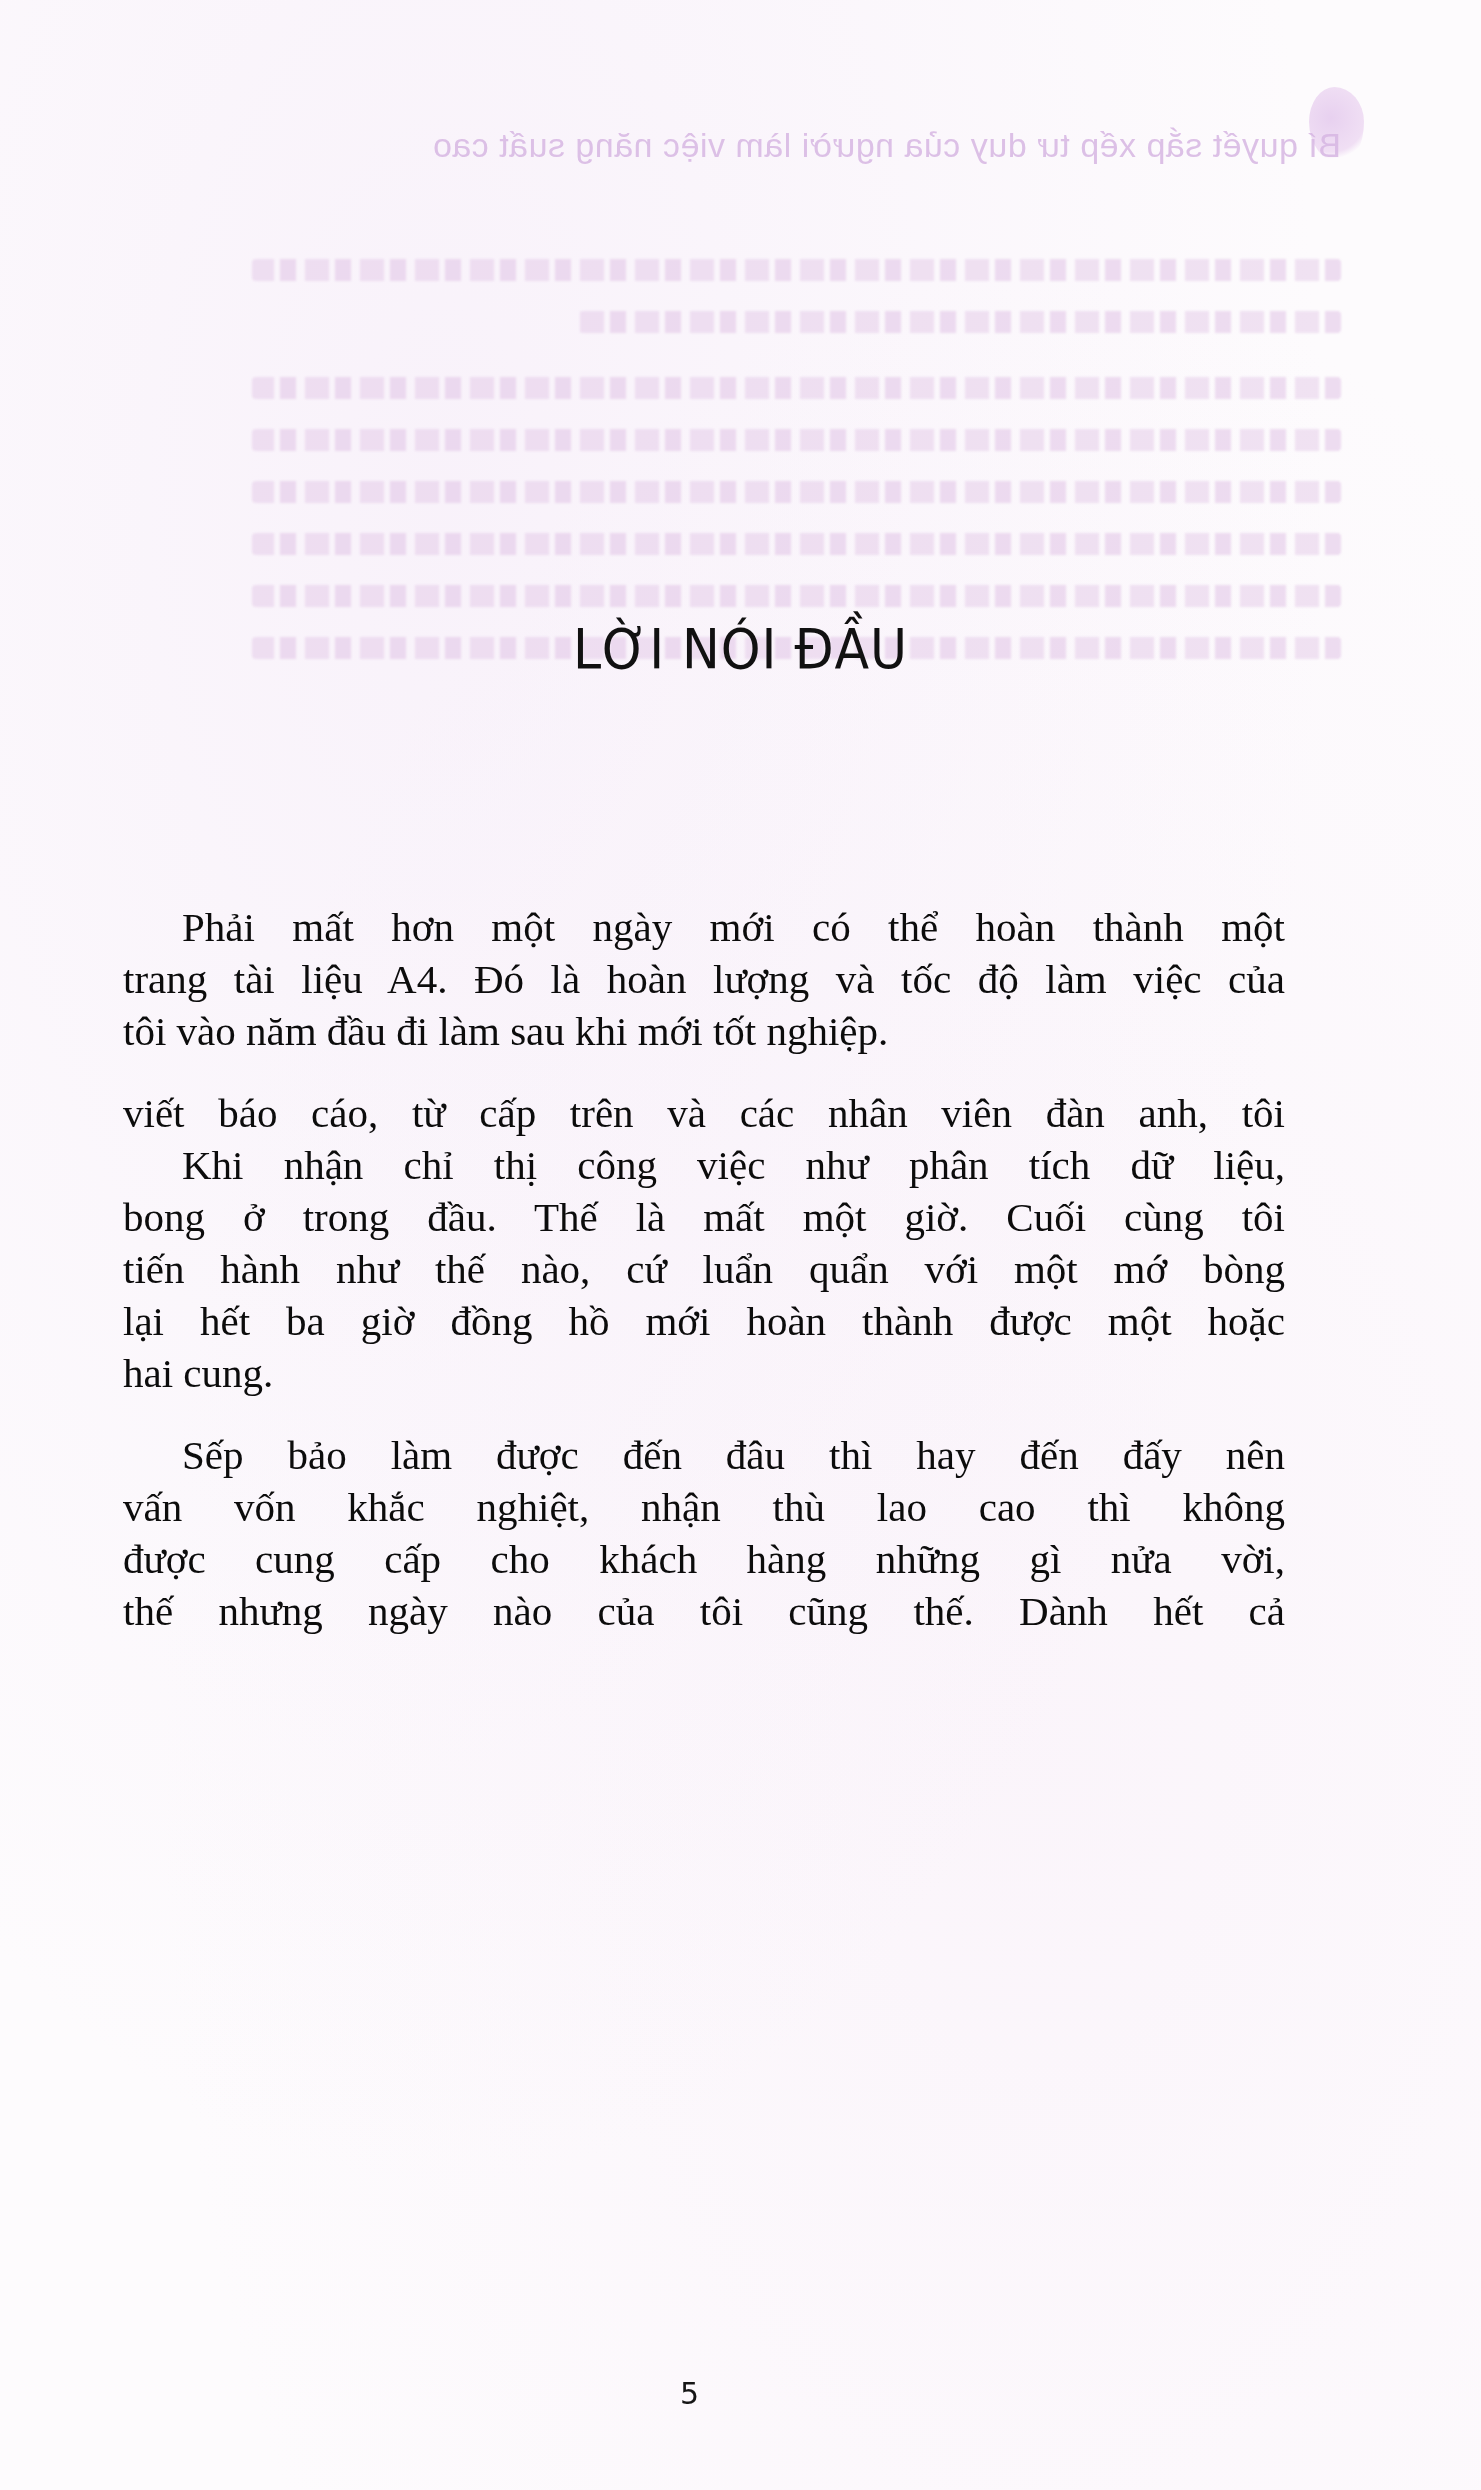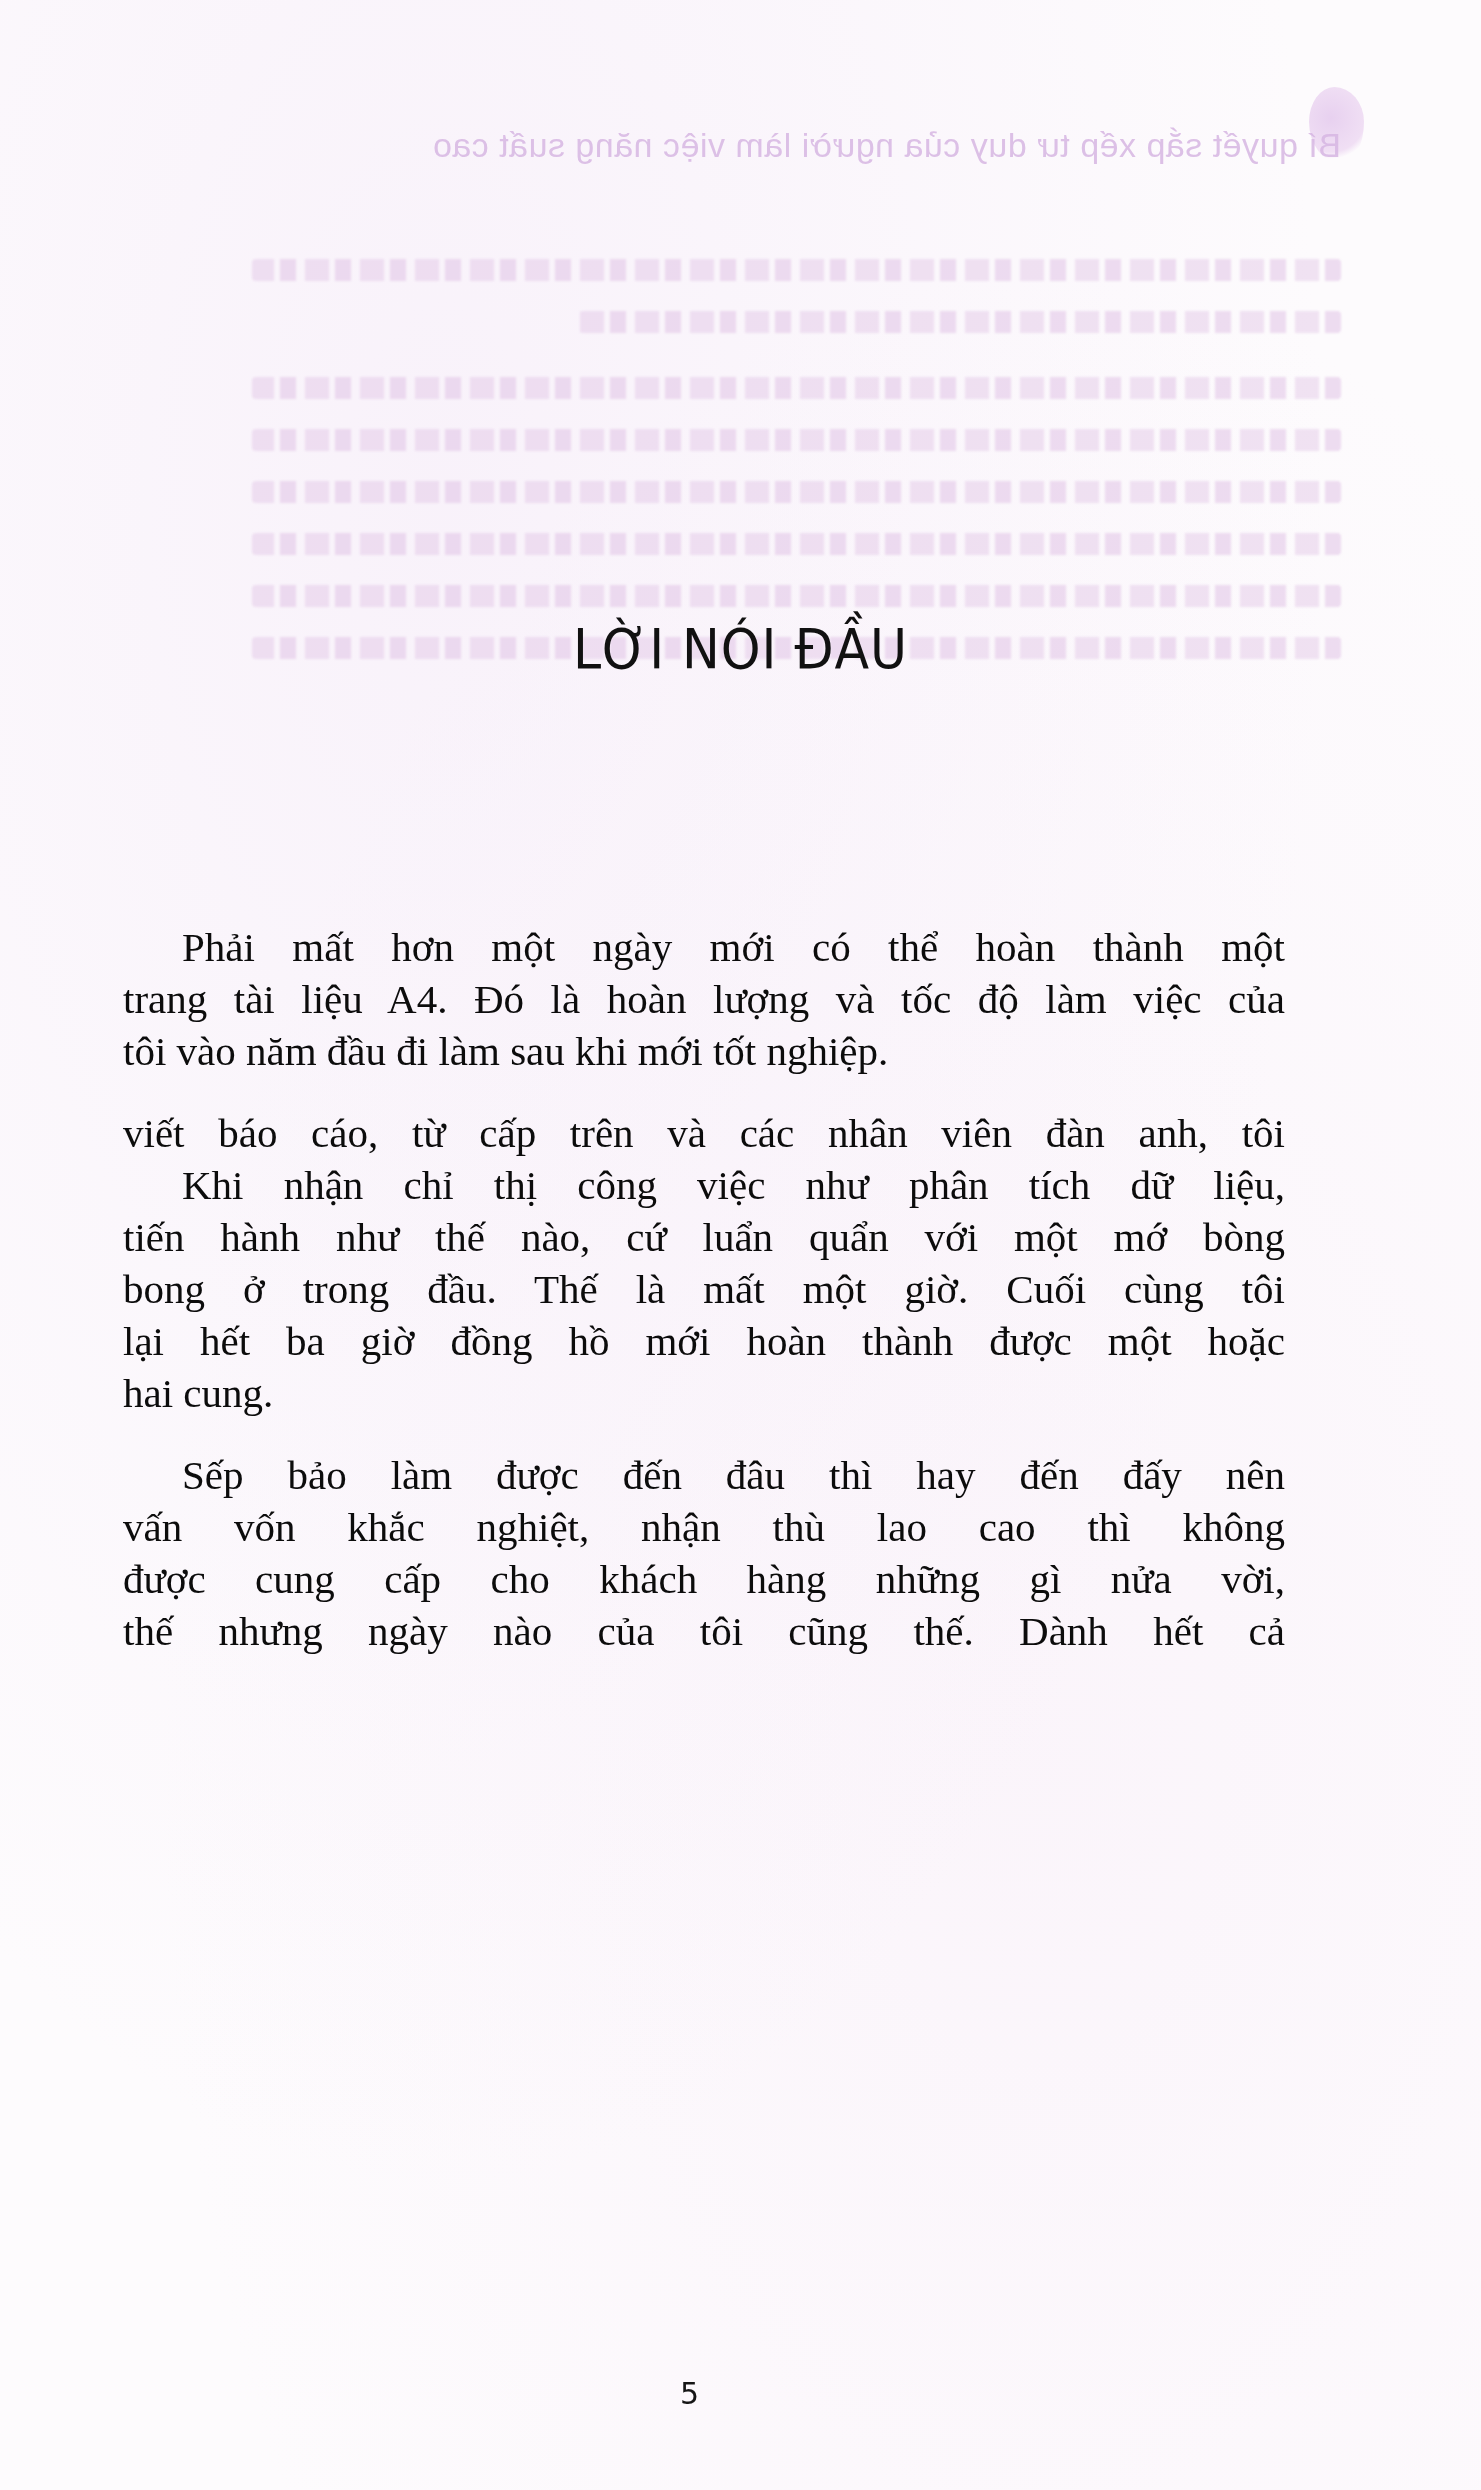--- a/index.html
+++ b/index.html
@@ -90,21 +90,20 @@
     .body {
       position: absolute;
       left: 123px;
       width: 1162px;
       top: 901px;
       color: #0c0c0c;
       font-size: 41px;
       line-height: 52px;
       text-align: justify;
       text-align-last: justify;
-      margin-top: 20px;
     }
     .para {
       margin: 0;
     }
     .para + .para {
       margin-top: 30px;
     }
     .line {
       display: block;
       white-space: nowrap;
@@ -152,22 +151,22 @@
 
   <div class="body">
     <p class="para">
       <span class="line first">Phải mất hơn một ngày mới có thể hoàn thành một</span>
       <span class="line">trang tài liệu A4. Đó là hoàn lượng và tốc độ làm việc của</span>
       <span class="line last">tôi vào năm đầu đi làm sau khi mới tốt nghiệp.</span>
     </p>
     <p class="para">
       <span class="line">viết báo cáo, từ cấp trên và các nhân viên đàn anh, tôi</span>
       <span class="line first">Khi nhận chỉ thị công việc như phân tích dữ liệu,</span>
+      <span class="line">bong ở trong đầu. Thế là mất một giờ. Cuối cùng tôi</span>
       <span class="line">tiến hành như thế nào, cứ luẩn quẩn với một mớ bòng</span>
-      <span class="line">bong ở trong đầu. Thế là mất một giờ. Cuối cùng tôi</span>
       <span class="line">lại hết ba giờ đồng hồ mới hoàn thành được một hoặc</span>
       <span class="line last">hai cung.</span>
     </p>
     <p class="para">
       <span class="line first">Sếp bảo làm được đến đâu thì hay đến đấy nên</span>
       <span class="line">vấn vốn khắc nghiệt, nhận thù lao cao thì không</span>
       <span class="line">được cung cấp cho khách hàng những gì nửa vời,</span>
       <span class="line">thế nhưng ngày nào của tôi cũng thế. Dành hết cả</span>
     </p>
   </div>

